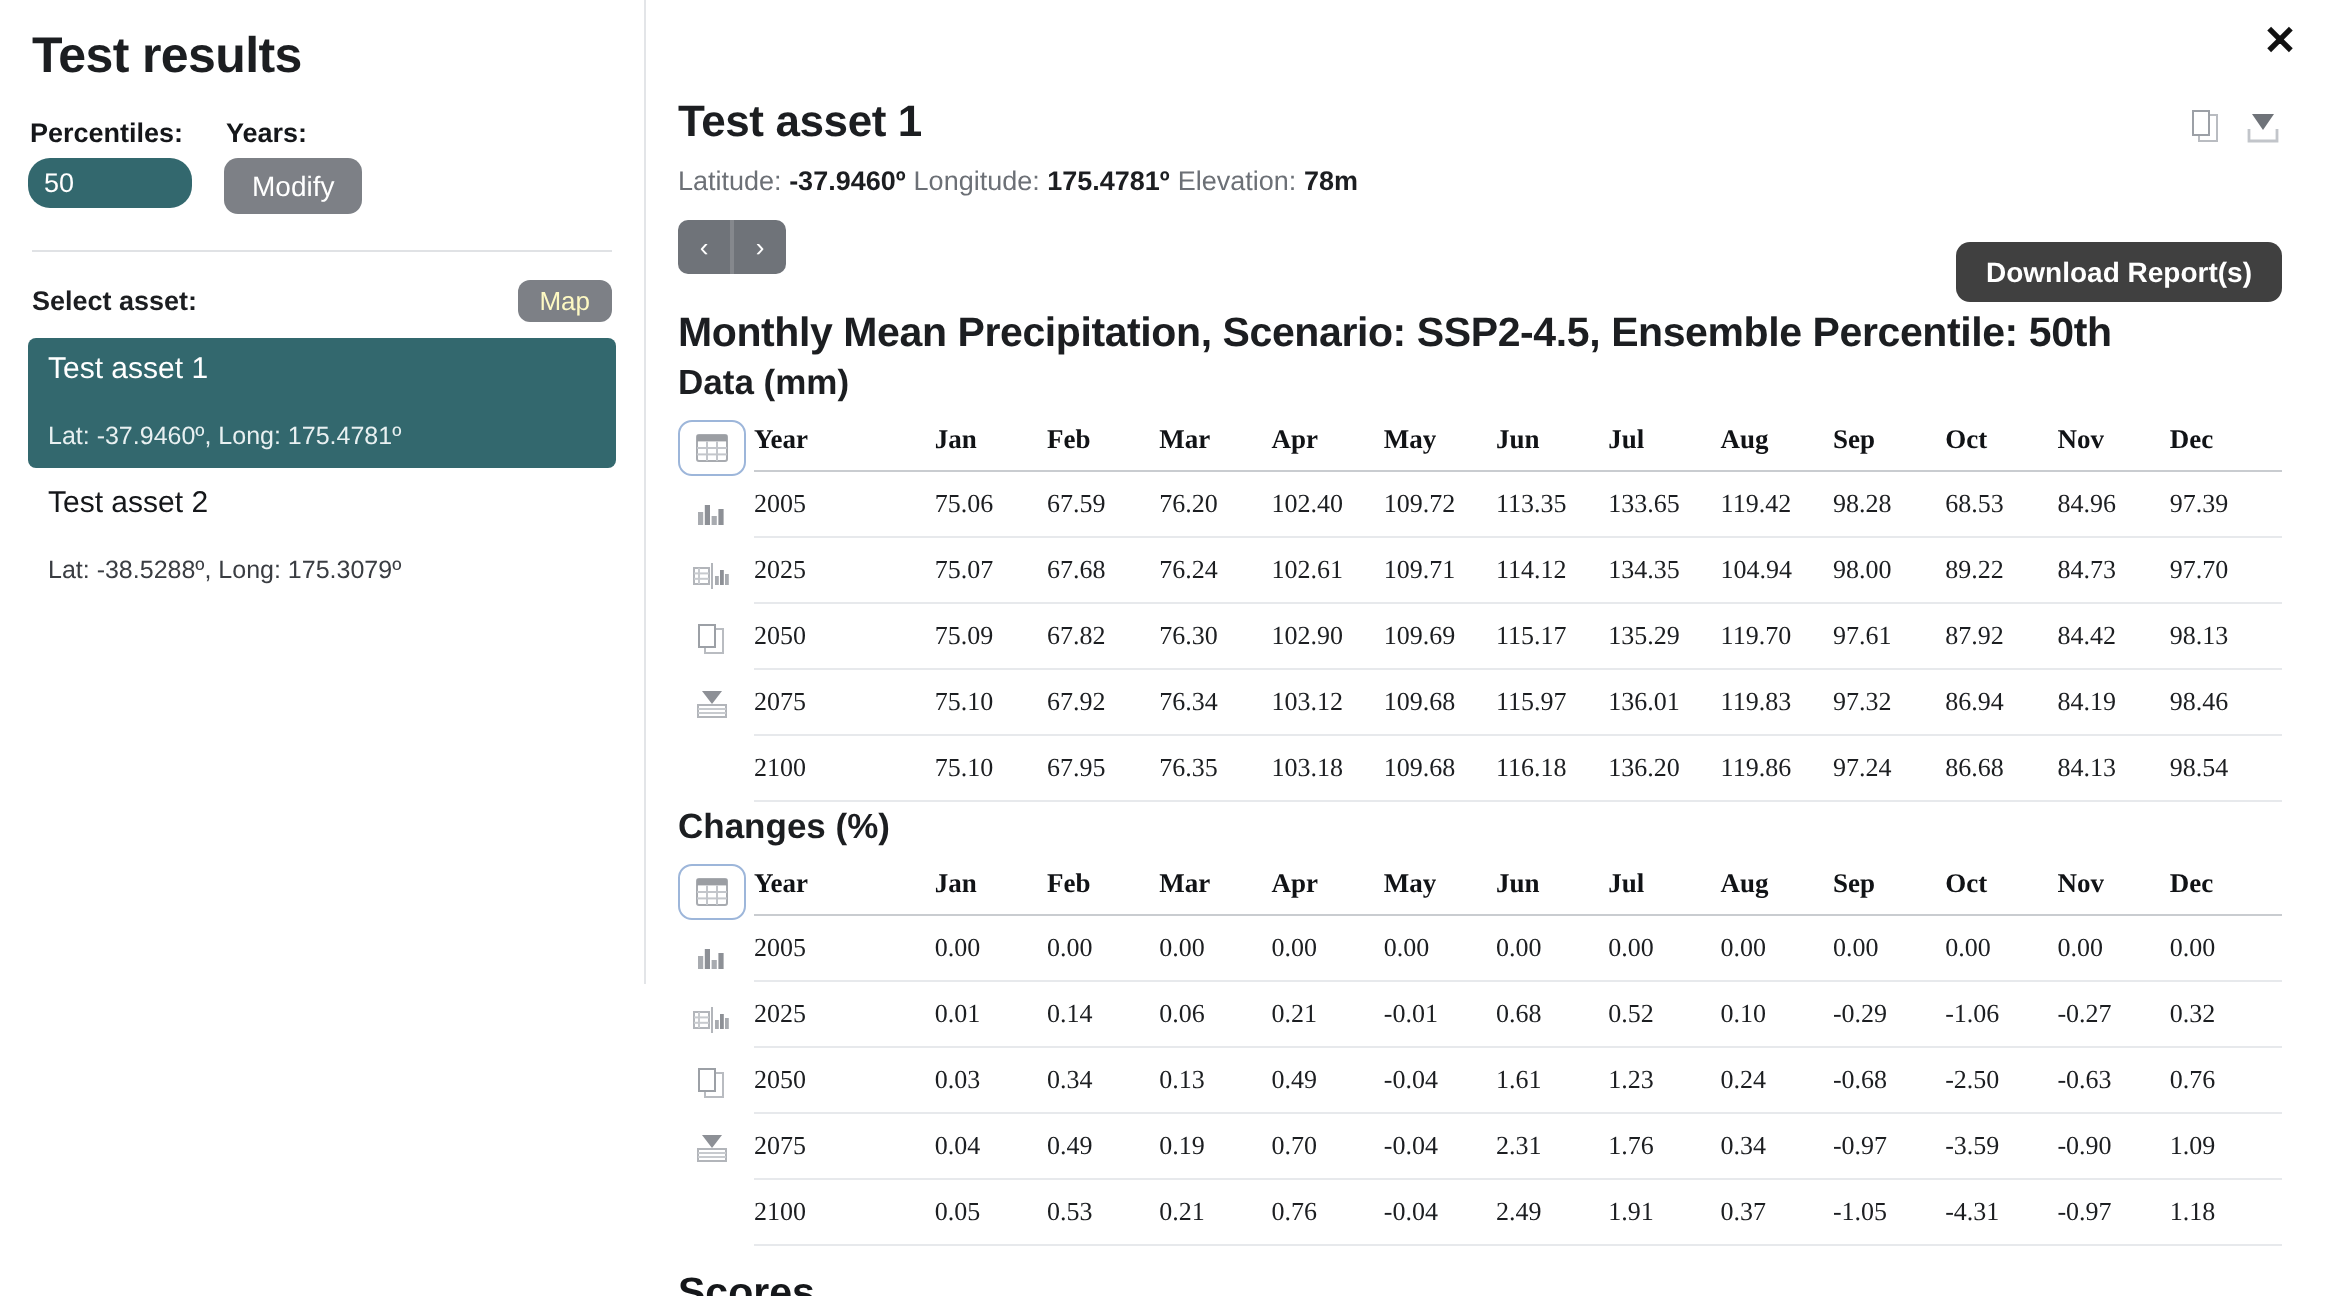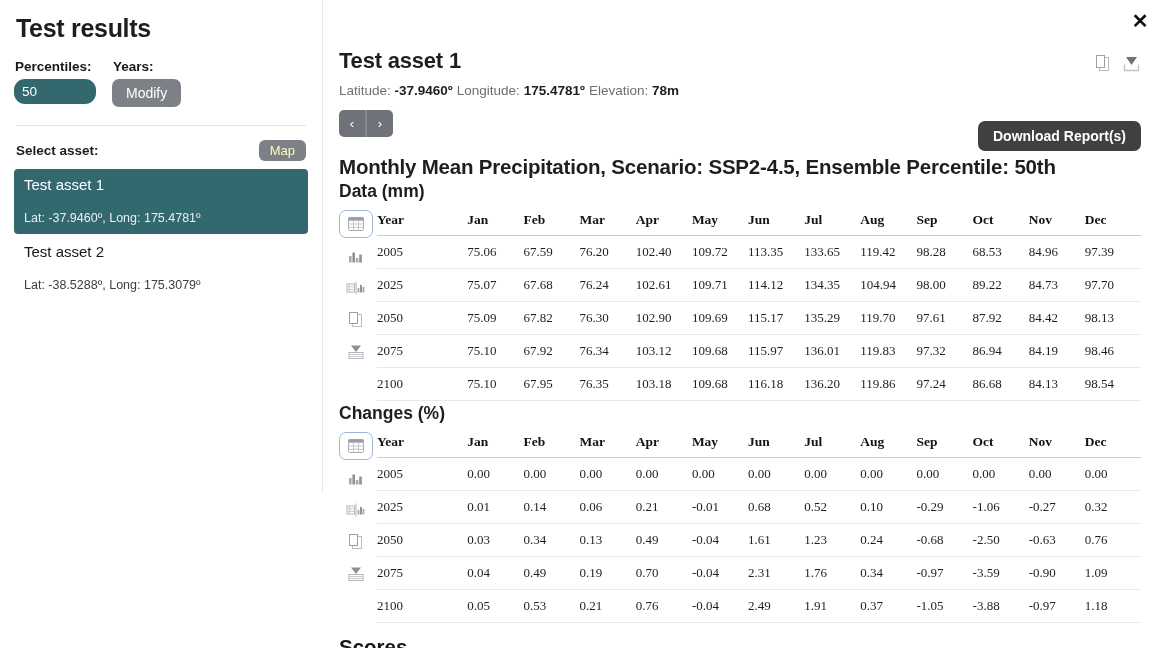--- a/index.html
+++ b/index.html
@@ -536,21 +536,21 @@
               <td>2100</td>
               <td>0.05</td>
               <td>0.53</td>
               <td>0.21</td>
               <td>0.76</td>
               <td>-0.04</td>
               <td>2.49</td>
               <td>1.91</td>
               <td>0.37</td>
               <td>-1.05</td>
-              <td>-3.88</td>
+              <td>-4.31</td>
               <td>-0.97</td>
               <td>1.18</td>
             </tr>
           </tbody>
       </table>
     </div>
 
     <div class="scores-heading">Scores</div>
   </div>
 </div>

